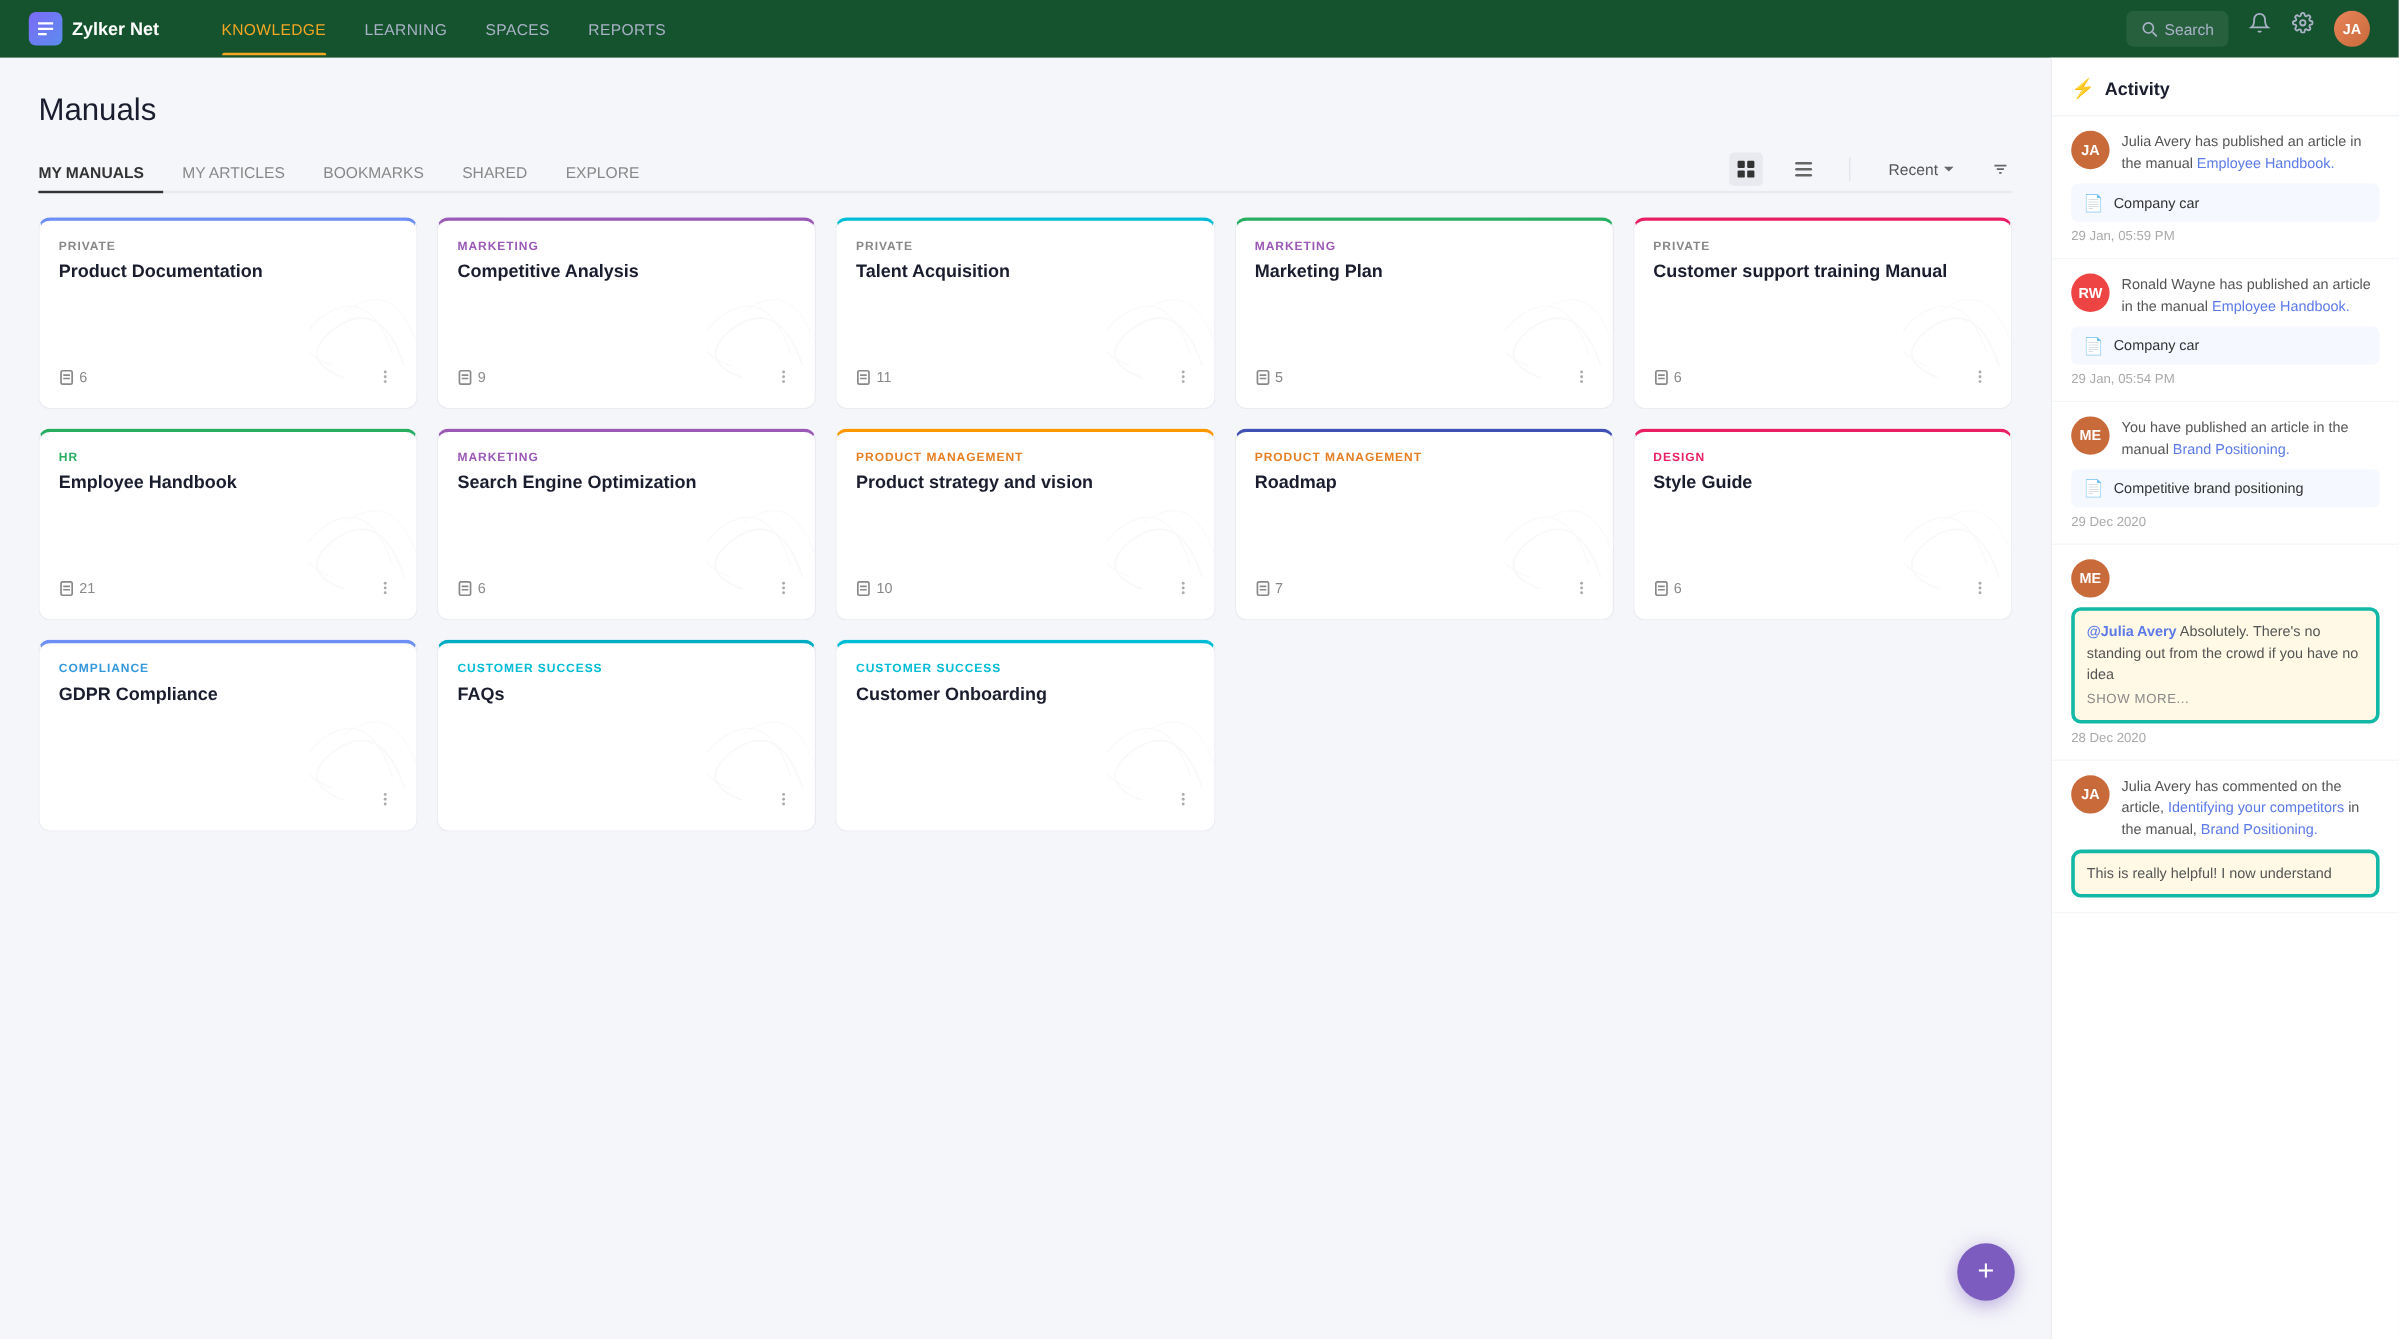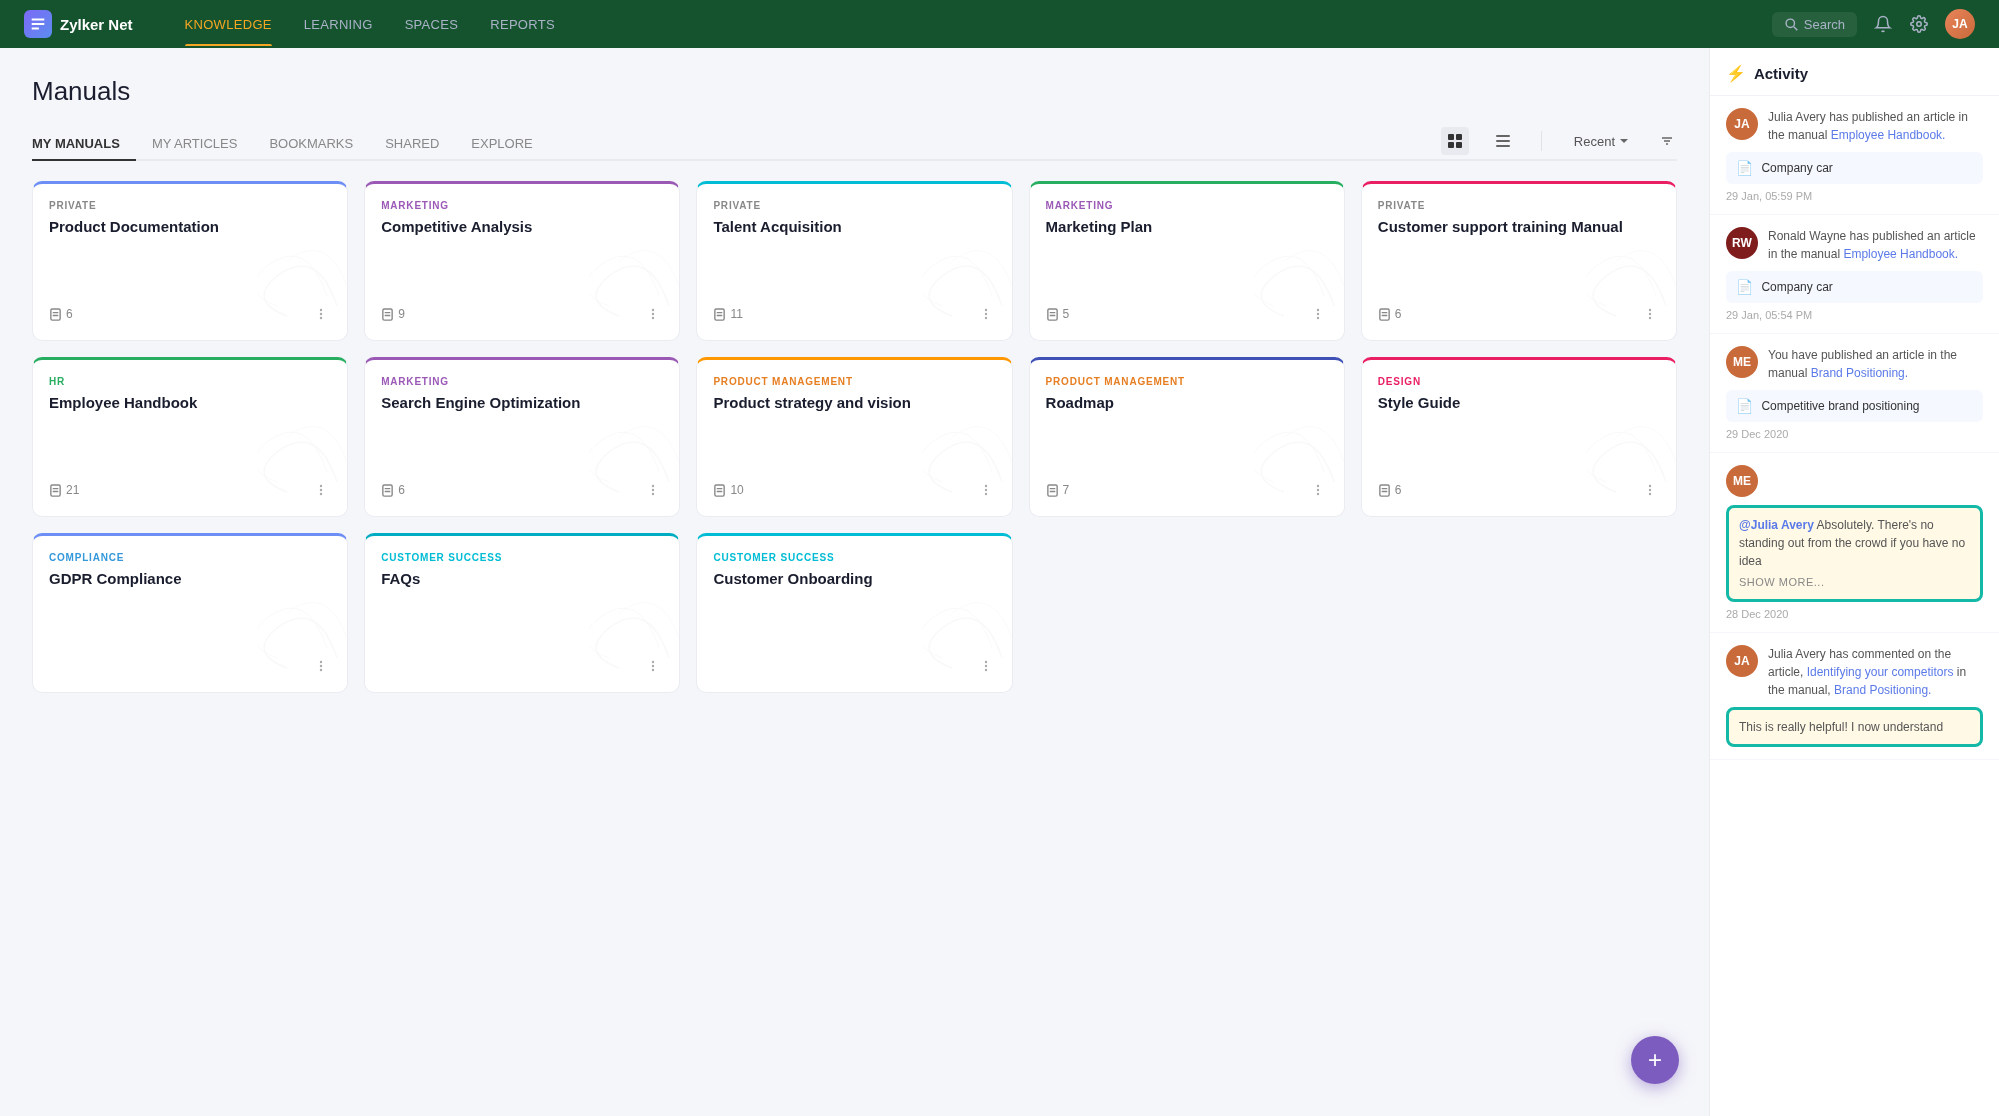--- a/index.html
+++ b/index.html
@@ -24,21 +24,21 @@
     .topnav-logo-icon svg { width: 18px; height: 18px; fill: white; }
     .topnav-logo-text { color: white; font-size: 15px; font-weight: 600; }
     .topnav-links { display: flex; gap: 8px; flex: 1; }
     .topnav-link {
       color: #aab2c8; font-size: 13px; padding: 14px 12px; cursor: pointer; position: relative; font-weight: 500; letter-spacing: 0.3px;
     }
     .topnav-link.active { color: #f5a623; }
     .topnav-link.active::after {
       content: ''; position: absolute; bottom: 0; left: 12px; right: 12px; height: 2px; background: #f5a623; border-radius: 2px 2px 0 0;
     }
-    .topnav-right { display: flex; align-items: center; gap: 16px; }
+    .topnav-right { display: flex; gap: 16px; }
     .topnav-search { display: flex; align-items: center; gap: 6px; background: rgba(255,255,255,0.08); border-radius: 6px; padding: 5px 12px; cursor: pointer; color: #aab2c8; font-size: 13px; }
     .topnav-icon { width: 20px; height: 20px; color: #aab2c8; cursor: pointer; display: flex; align-items: center; justify-content: center; }
     .topnav-avatar { width: 30px; height: 30px; border-radius: 50%; background: linear-gradient(135deg, #e8845a, #c96a3a); display: flex; align-items: center; justify-content: center; color: white; font-size: 12px; font-weight: 600; cursor: pointer; }
 
     
     .main-layout { display: flex; flex: 1; overflow: hidden; }
 
     
     .content-area { flex: 1; overflow-y: auto; padding: 28px 32px; }
 
@@ -582,21 +582,21 @@
     </div>
     <div class="activity-article">
       <span class="activity-article-icon">📄</span>
       <span>Company car</span>
     </div>
 
     <div class="activity-date">29 Jan, 05:59 PM</div>
   </div>
         <div class="activity-item">
     <div class="activity-user-row">
-      <div class="activity-avatar" style="background:#7f1d1d">RW</div>
+      <div class="activity-avatar" style="background:#ef4444">RW</div>
       <div class="activity-text">Ronald Wayne has published an article in the manual <a class="activity-link" href="#">Employee Handbook.</a></div>
     </div>
     <div class="activity-article">
       <span class="activity-article-icon">📄</span>
       <span>Company car</span>
     </div>
 
     <div class="activity-date">29 Jan, 05:54 PM</div>
   </div>
         <div class="activity-item">

